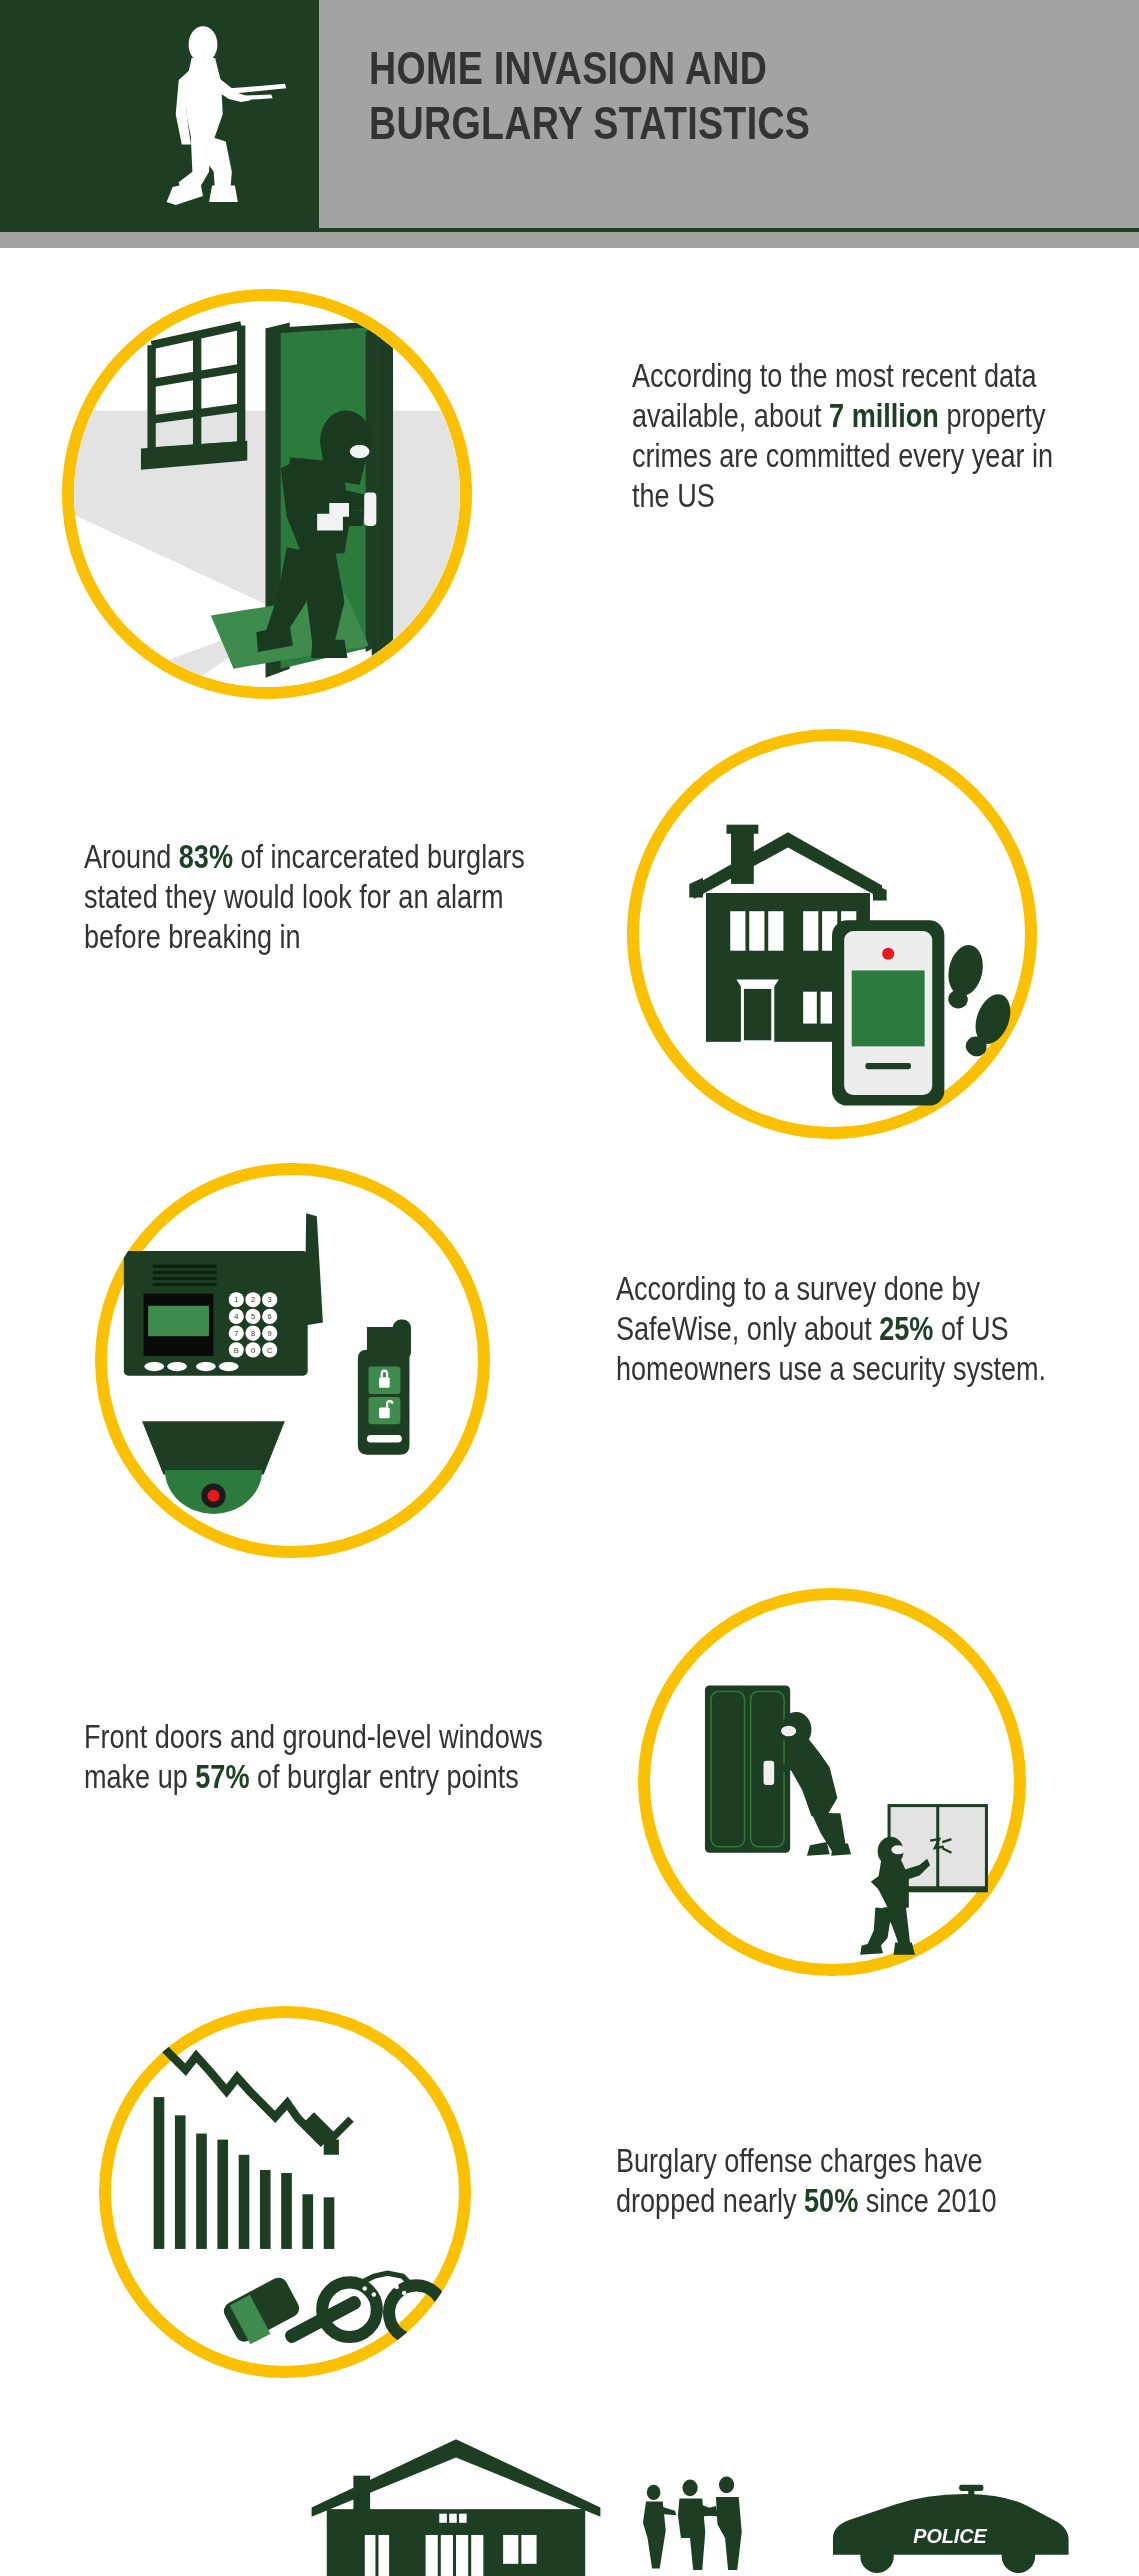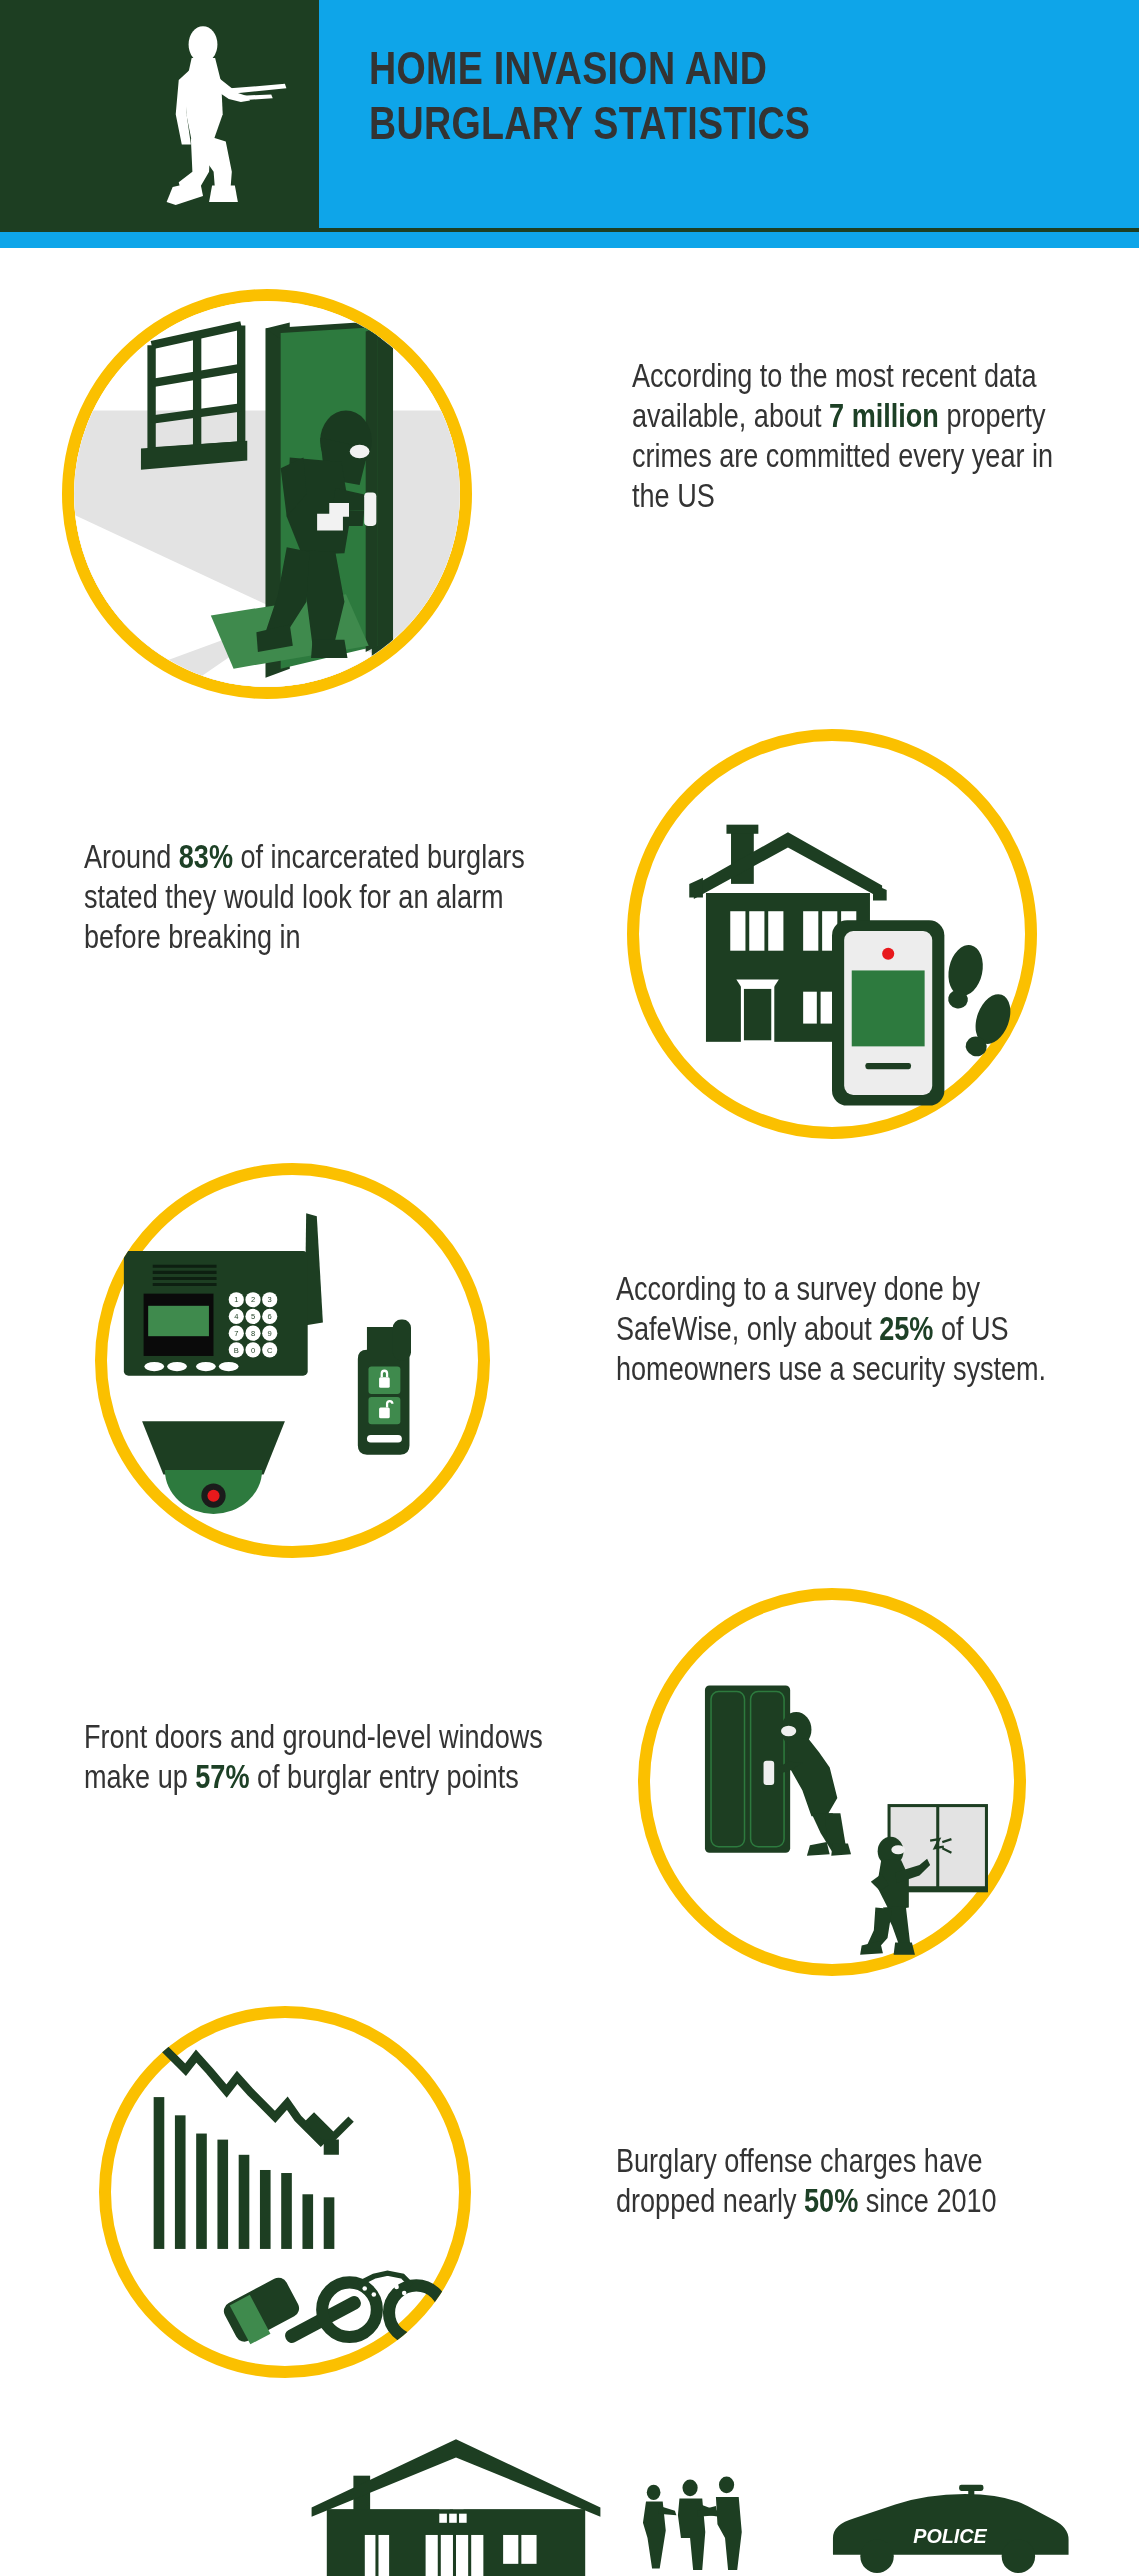--- a/index.html
+++ b/index.html
@@ -5,21 +5,21 @@
   * { margin:0; padding:0; box-sizing:border-box; }
   body {
     width:1140px; height:2576px;
     background:#ffffff;
     font-family:"Liberation Sans", sans-serif;
     overflow:hidden;
     position:relative;
   }
 
   
-  .header { position:relative; width:1140px; height:248px; background:#0ea5e9; }
+  .header { position:relative; width:1140px; height:248px; background:#a3a3a3; }
   .header-green-block {
     position:absolute; left:0; top:0; width:319px; height:228px;
     background:#1d3e22;
   }
   .header-rule {
     position:absolute; left:0; top:228px; width:1140px; height:3.8px;
     background:#1d3e22;
   }
   .header-figure { position:absolute; left:156px; top:23px; width:163px; height:205px; }
   .header-title {

